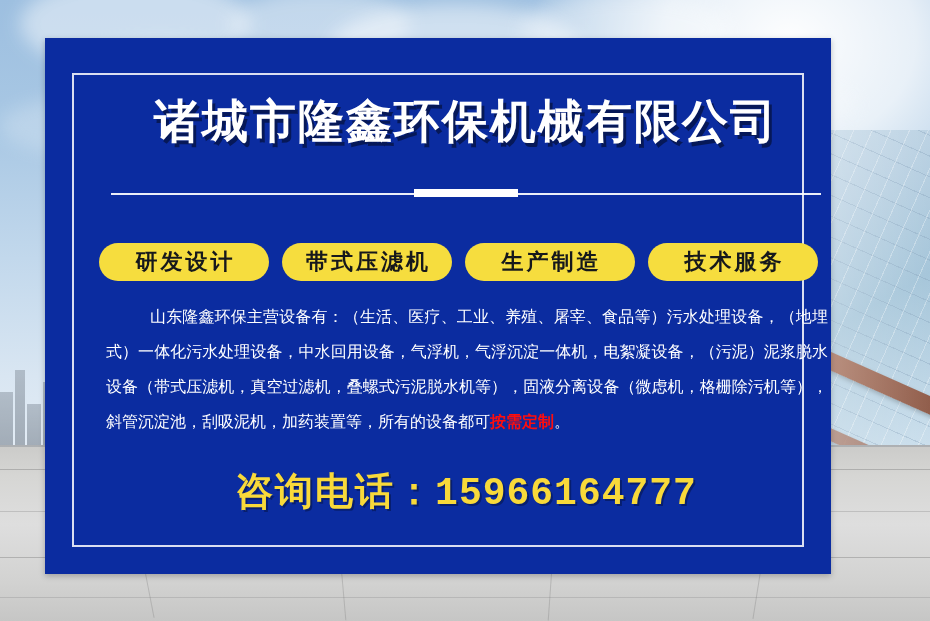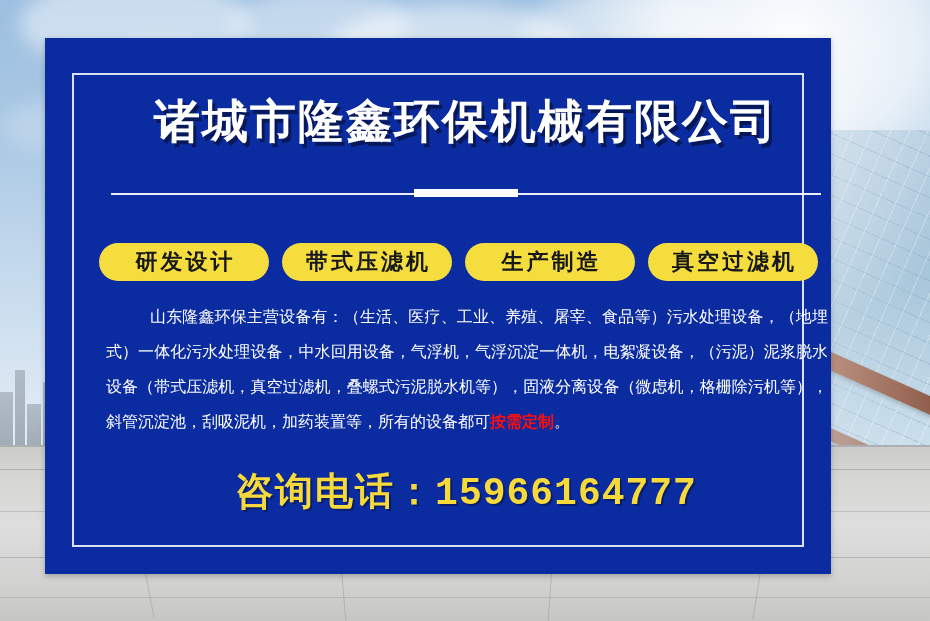--- a/index.html
+++ b/index.html
@@ -333,21 +333,21 @@
 
     <div class="divider-wrap">
       <div class="divider-line"></div>
       <div class="divider-block"></div>
     </div>
 
     <div class="badges">
       <div class="badge">研发设计</div>
       <div class="badge">带式压滤机</div>
       <div class="badge">生产制造</div>
-      <div class="badge">真空过滤机</div>
+      <div class="badge">技术服务</div>
     </div>
 
     <div class="body-copy"><span>山东隆鑫环保主营设备有：（生活、医疗、工业、养殖、屠宰、食品等）污水处理设备，（地埋式）一体化污水处理设备，中水回用设备，气浮机，气浮沉淀一体机，电絮凝设备，（污泥）泥浆脱水设备（带式压滤机，真空过滤机，叠螺式污泥脱水机等），固液分离设备（微虑机，格栅除污机等），斜管沉淀池，刮吸泥机，加药装置等，所有的设备都可</span><span class="hl">按需定制</span><span>。</span></div>
 
     <div class="phone"><span>咨询电话：</span><span class="num">15966164777</span></div>
 
   </div>
 </div>
 
 </body></html>

